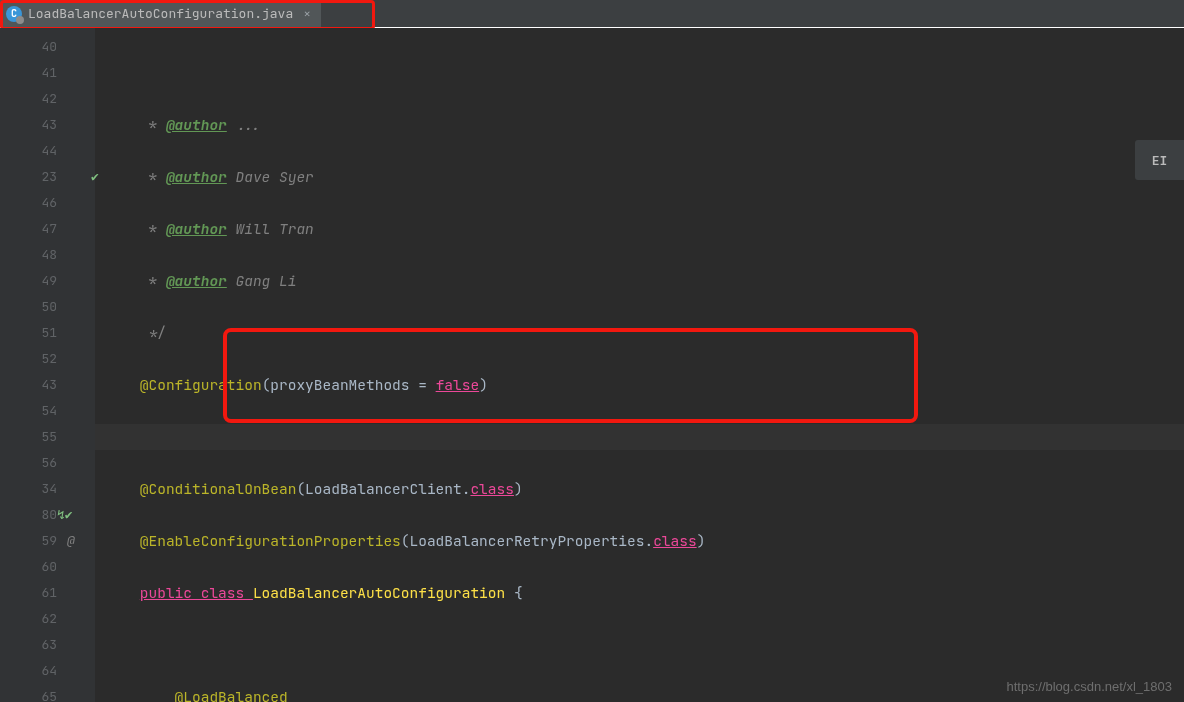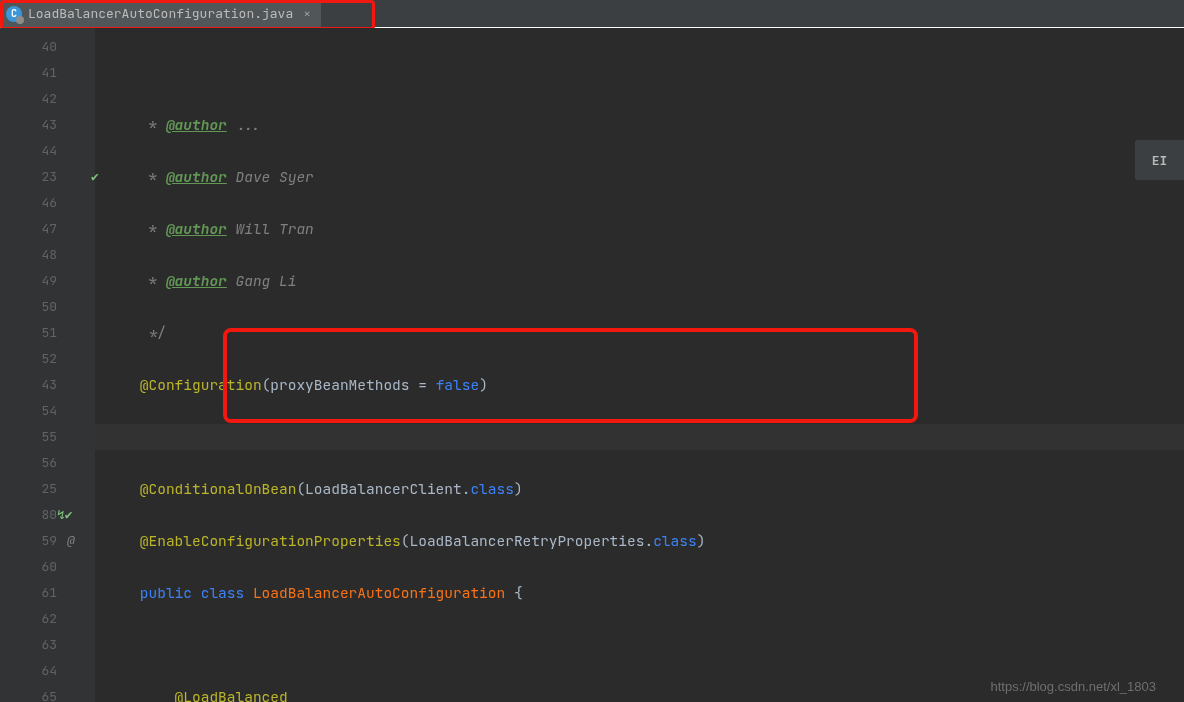--- a/index.html
+++ b/index.html
@@ -87,22 +87,22 @@
     white-space:pre;
     position:relative;
   }
   .code .row { height:26px; }
   .cur-line { background:#323232; position:absolute; left:0; right:0; height:26px; top:calc(6px + 26px*15); }
 
   .comment { color:#808080; }
   .javadoc-tag { color:#629755; font-style:italic; font-weight:bold; text-decoration:underline; }
   .javadoc-val { color:#808080; font-style:italic; }
   .annotation { color:#bbb529;margin-top:9px; }
-  .keyword { color:#3b82f6; }
-  .class-name { color:#f97316; }
+  .keyword { color:#ec4899;text-decoration:underline; }
+  .class-name { color:#fde047; }
   .str-ident { color:#a9b7c6;text-align:right; }
   .paren { color:#a9b7c6; }
 
   .red-box {
     position:absolute;
     left:128px; top:300px;
     width:695px; height:95px;
     border:4px solid #f2180f;
     border-radius:8px;
     pointer-events:none;
@@ -111,21 +111,21 @@
   .right-bar {
     position:absolute; right:0; top:140px;
     width:49px; height:40px;
     background:#3c3f41;
     color:#bbbbbb;
     display:flex; align-items:center; justify-content:center;
     font-size:13px; font-weight:bold;
     border-radius:3px 0 0 3px;
   }
   .watermark {
-    position:absolute; right:28px; bottom:8px;
+    position:absolute; right:12px; bottom:8px;
     color:#7a7a7a; font-size:13px; font-family:Arial,sans-serif;
     opacity:0.85;
   }
 </style>
 </head>
 <body>
 
 <div class="tab-bar">
   <div class="tab">
     <span class="file-icon"></span>
@@ -147,21 +147,21 @@
     <div class="ln">47</div>
     <div class="ln">48</div>
     <div class="ln">49</div>
     <div class="ln">50</div>
     <div class="ln">51</div>
     <div class="ln">52</div>
     <div class="ln">43</div>
     <div class="ln">54</div>
     <div class="ln">55</div>
     <div class="ln">56</div>
-    <div class="ln">25</div>
+    <div class="ln">34</div>
     <div class="ln">80</div>
     <div class="ln">59</div>
     <div class="ln">60</div>
     <div class="ln">61</div>
     <div class="ln">62</div>
     <div class="ln">63</div>
     <div class="ln">64</div>
     <div class="ln">65</div>
     <div class="gutter-icons">
       <span class="ic-check1">✔</span>

